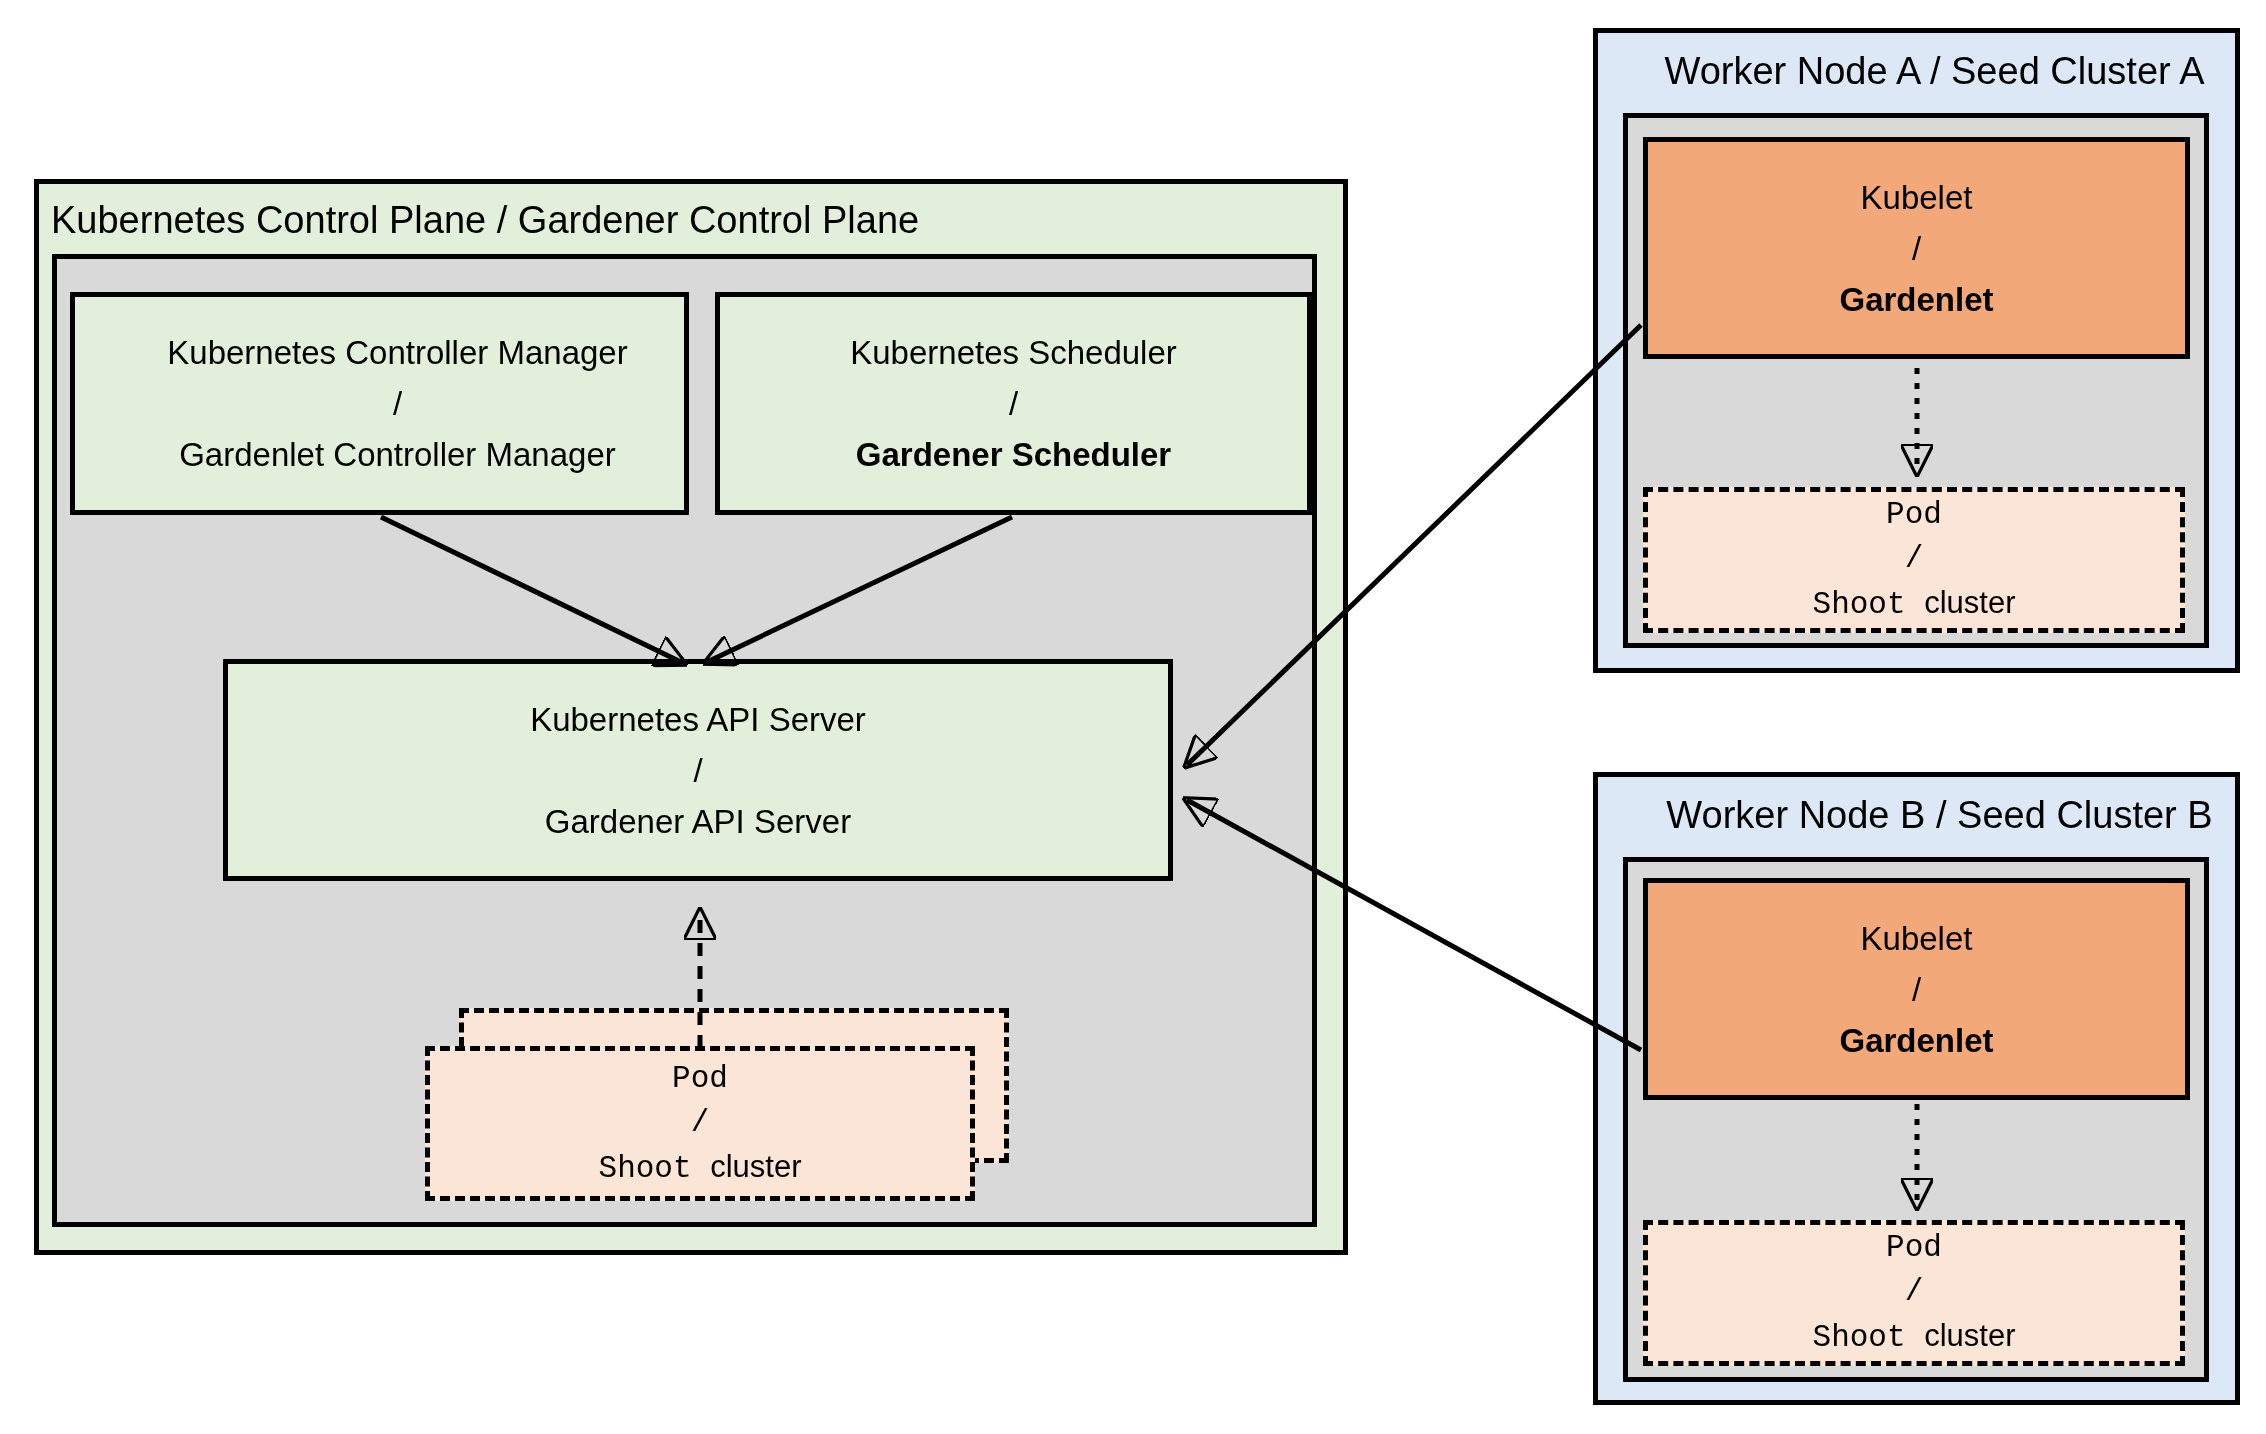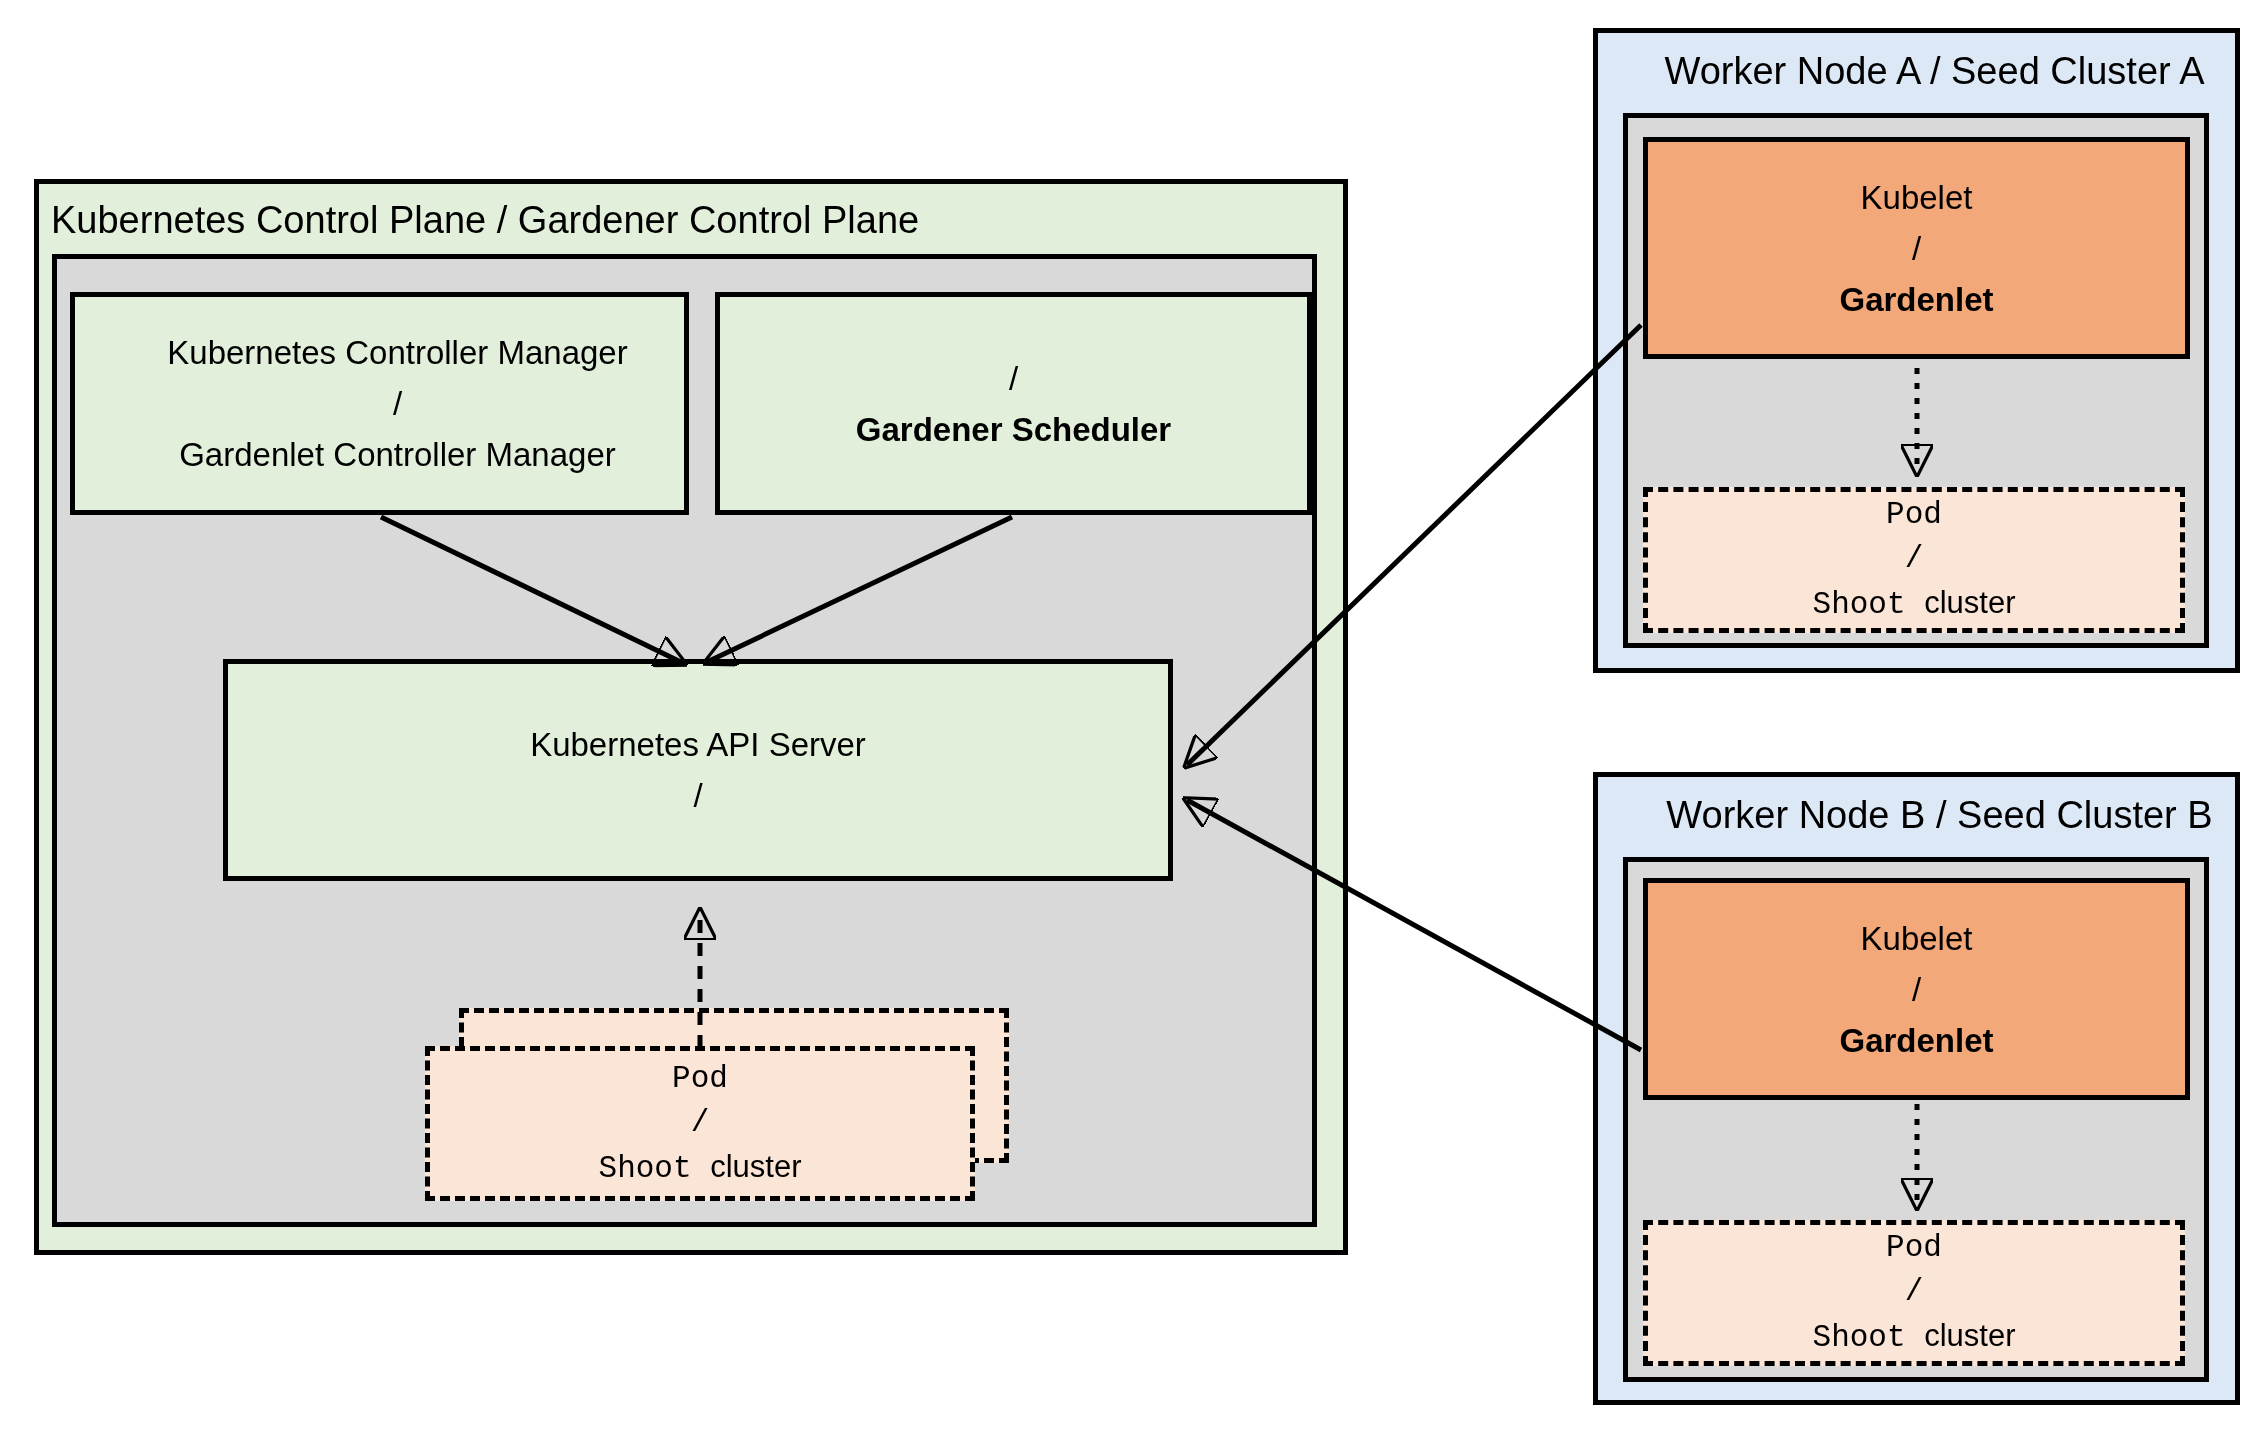--- a/index.html
+++ b/index.html
@@ -69,29 +69,31 @@
       <div class="abs comp comp-green" style="left:13px;top:33px;width:619px;height:223px;padding-left:36px;">
         <div class="lines">
           <div>Kubernetes Controller Manager</div>
           <div>/</div>
           <div>Gardenlet Controller Manager</div>
         </div>
       </div>
 
       <div class="abs comp comp-green" style="left:658px;top:33px;width:597px;height:223px;">
         <div class="lines">
+          <div>Kubernetes Scheduler</div>
           <div>/</div>
           <div class="bold">Gardener Scheduler</div>
         </div>
       </div>
 
       <div class="abs comp comp-green" style="left:166px;top:400px;width:950px;height:222px;">
         <div class="lines">
           <div>Kubernetes API Server</div>
           <div>/</div>
+          <div>Gardener API Server</div>
         </div>
       </div>
 
       <div class="abs comp comp-peach" style="left:402px;top:749px;width:550px;height:155px;"></div>
 
       <div class="abs comp comp-peach" style="left:368px;top:787px;width:550px;height:155px;">
         <div class="pod-lines">
           <div>Pod</div>
           <div>/</div>
           <div><span>Shoot</span> <span class="sans">cluster</span></div>

